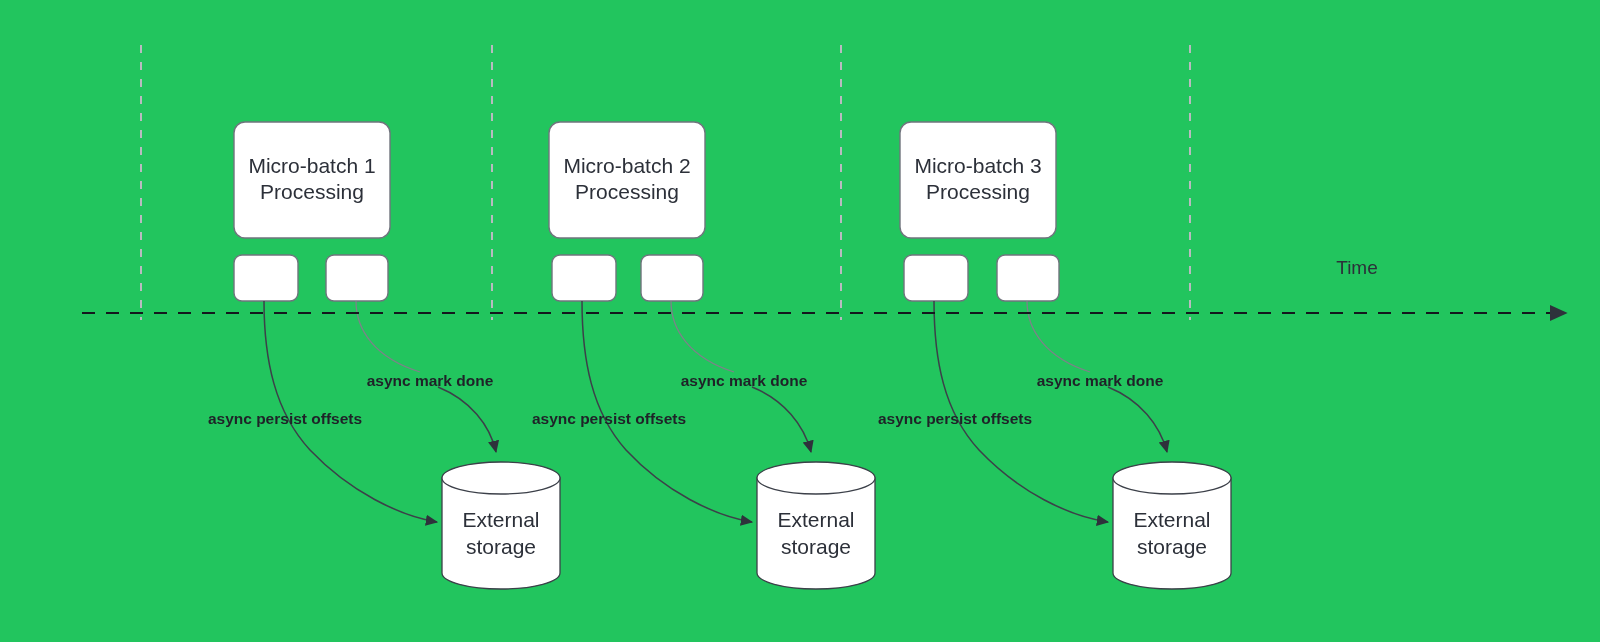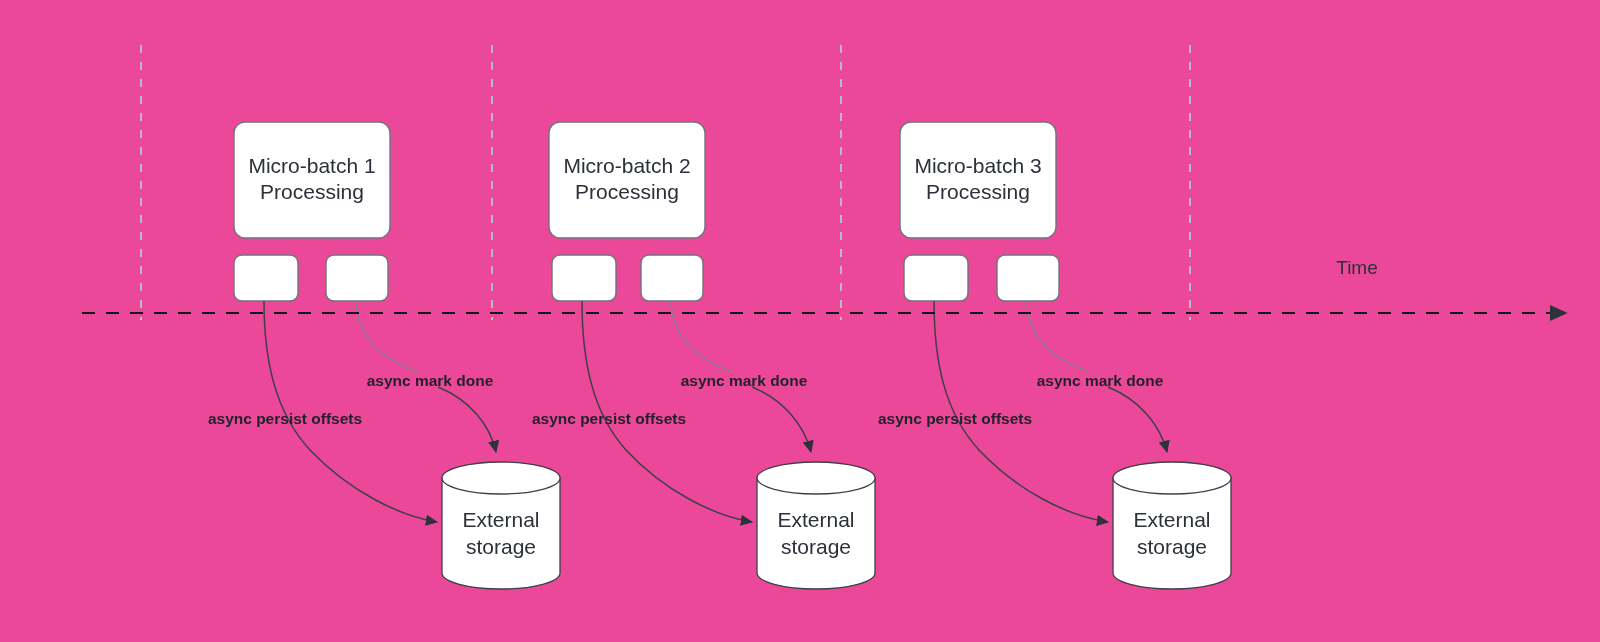--- a/index.html
+++ b/index.html
@@ -7,21 +7,21 @@
     padding: 0;
     background: #ffffff;
   }
   body {
     font-family: "Liberation Sans", sans-serif;
   }
   #stage {
     position: relative;
     width: 1600px;
     height: 642px;
-    background: #ec4899;
+    background: #22c55e;
     overflow: hidden;
   }
   #diagram {
     position: absolute;
     inset: 0;
     width: 1600px;
     height: 642px;
     display: block;
   }
   .box-label {

